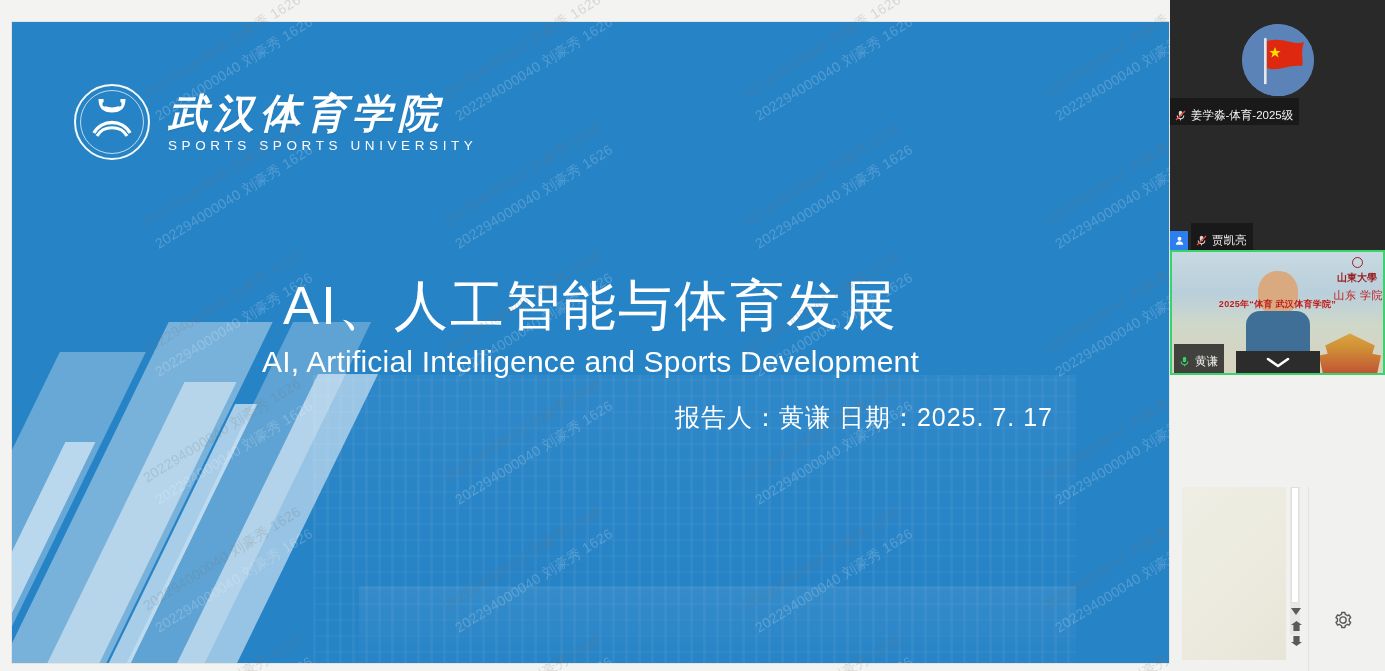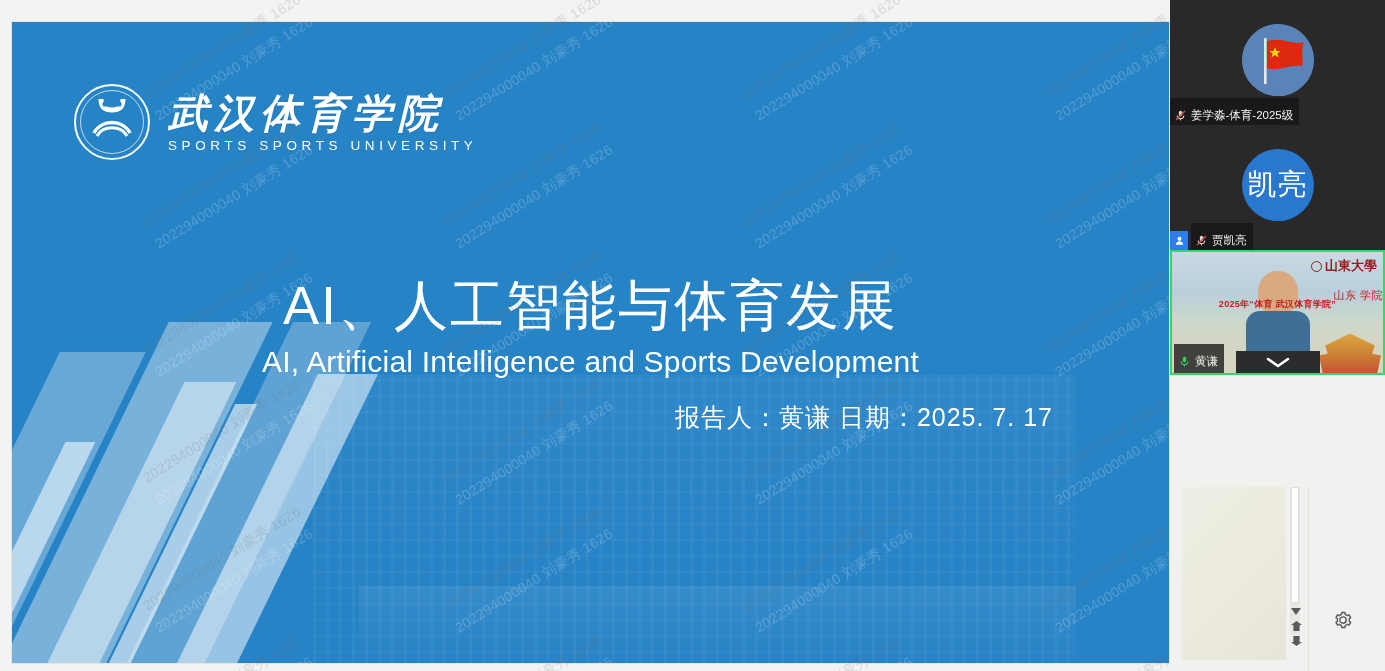--- a/index.html
+++ b/index.html
@@ -144,21 +144,21 @@
   .vid-text1 {
     position: absolute; left: 0; right: 0; top: 30%;
     text-align: right; font-size: 11px; color: #c01c1c; font-weight: 400; letter-spacing: .5px;
   }
   .vid-text2 {
     position: absolute; left: 0; right: 0; top: 38%;
     text-align: center; font-size: 9px; color: #c01c1c; font-weight: 700; letter-spacing: .3px;
   }
   .vid-logo {
     position: absolute; right: 6px; top: 5px; display: flex; align-items: center; gap: 3px;
-    font-size: 13px; color: #9a1d1d; font-weight: 700;
+    font-size: 10px; color: #9a1d1d; font-weight: 700; flex-direction: column;
   }
   .vid-logo .dot { width: 11px; height: 11px; border-radius: 50%; border: 1.2px solid #9a1d1d; }
   .gate {
     position: absolute; right: 2px; bottom: 0; width: 62px; height: 46px;
     background: linear-gradient(180deg, #e0a93a 0%, #d08a2a 45%, #c04a28 100%);
     clip-path: polygon(6% 100%, 0% 62%, 14% 58%, 10% 40%, 50% 14%, 90% 40%, 86% 58%, 100% 62%, 94% 100%);
     opacity: .92;
   }
   .expand-chevron {
     position: absolute; left: 50%; bottom: 0; transform: translateX(-50%);
@@ -329,23 +329,20 @@
             <path d="M4 8 a4 4 0 0 0 8 0" stroke="#d8d8d8" stroke-width="1.3" fill="none"></path>
             <line x1="8" y1="12" x2="8" y2="14" stroke="#d8d8d8" stroke-width="1.3"></line>
             <line x1="2.5" y1="13.5" x2="13.5" y2="2.5" stroke="#e04a3a" stroke-width="1.8"></line>
           </svg>
           <span>姜学淼-体育-2025级</span>
         </div>
       </div>
     </div>
 
     <div class="tile h1">
-      <div class="avatar">
-        <span>凯亮</span>
-      </div>
       <div class="namebar">
         <div class="badge-person">
           <svg viewBox="0 0 16 16" width="11" height="11">
             <circle cx="8" cy="5.4" r="2.8" fill="#fff"></circle>
             <path d="M2.6 14 c0-3.2 2.6-5 5.4-5 s5.4 1.8 5.4 5 z" fill="#fff"></path>
           </svg>
         </div>
         <div class="namechip">
           <svg class="mic-mute" viewBox="0 0 16 16">
             <rect x="6" y="2" width="4" height="7" rx="2" fill="#d8d8d8"></rect>

